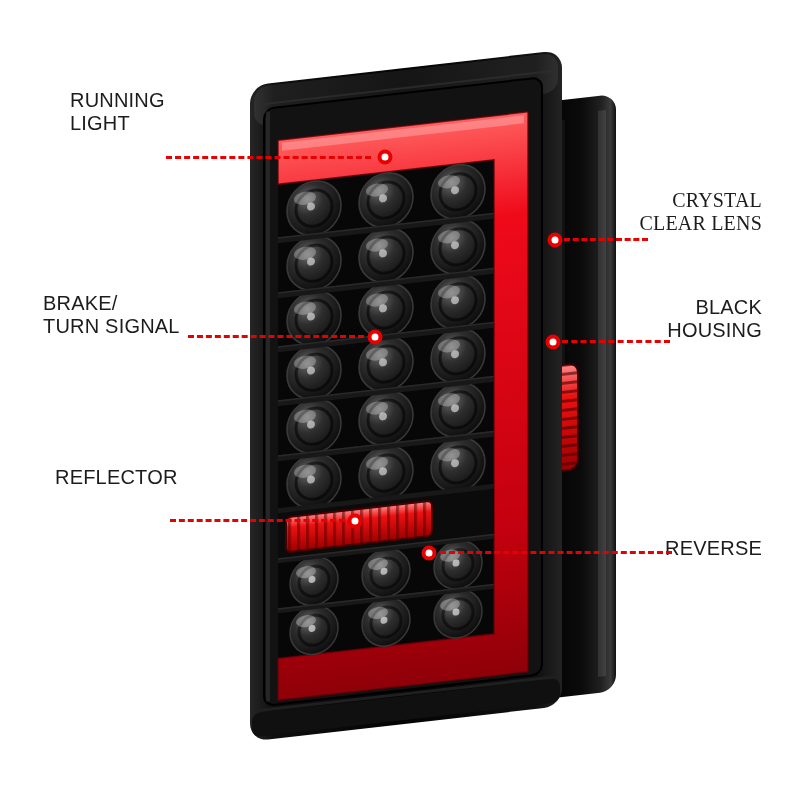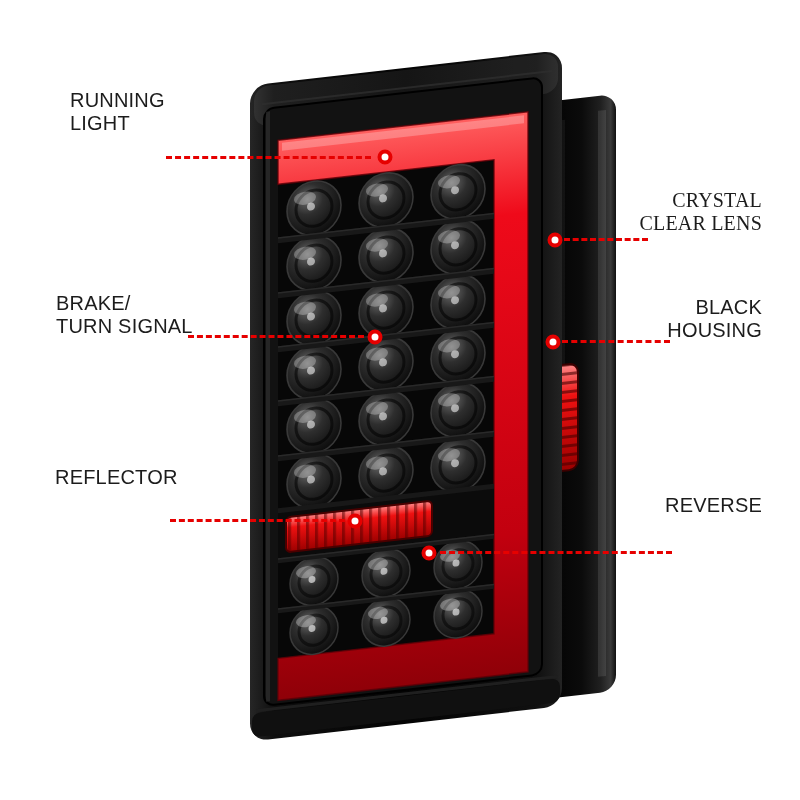--- a/index.html
+++ b/index.html
@@ -176,31 +176,31 @@
   <div class="callout-label" style="left:70px;top:89px;">RUNNING
 LIGHT</div>
   <div class="callout-line" style="left:166px;top:156px;width:205px;"></div>
   <div class="callout-dot" style="left:385px;top:157px;"></div>
 
   <div class="callout-label right" style="right:38px;top:189px;font-family:Liberation Serif, serif;">CRYSTAL
 CLEAR LENS</div>
   <div class="callout-line" style="left:564px;top:238px;width:84px;"></div>
   <div class="callout-dot" style="left:555px;top:240px;"></div>
 
-  <div class="callout-label" style="left:56px;top:292px;">BRAKE/
+  <div class="callout-label" style="left:43px;top:292px;">BRAKE/
 TURN SIGNAL</div>
   <div class="callout-line" style="left:188px;top:335px;width:176px;"></div>
   <div class="callout-dot" style="left:375px;top:337px;"></div>
 
   <div class="callout-label right" style="right:38px;top:296px;">BLACK
 HOUSING</div>
   <div class="callout-line" style="left:562px;top:340px;width:108px;"></div>
   <div class="callout-dot" style="left:553px;top:342px;"></div>
 
   <div class="callout-label" style="left:55px;top:466px;">REFLECTOR</div>
   <div class="callout-line" style="left:170px;top:519px;width:175px;"></div>
   <div class="callout-dot" style="left:355px;top:521px;"></div>
 
-  <div class="callout-label right" style="right:38px;top:494px;">REVERSE</div>
+  <div class="callout-label right" style="right:38px;top:537px;">REVERSE</div>
   <div class="callout-line" style="left:440px;top:551px;width:232px;"></div>
   <div class="callout-dot" style="left:429px;top:553px;"></div>
 
 </div>
 
 </body></html>

